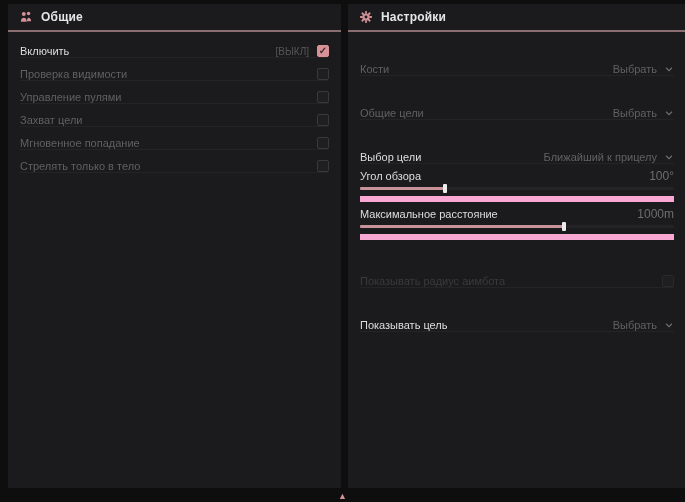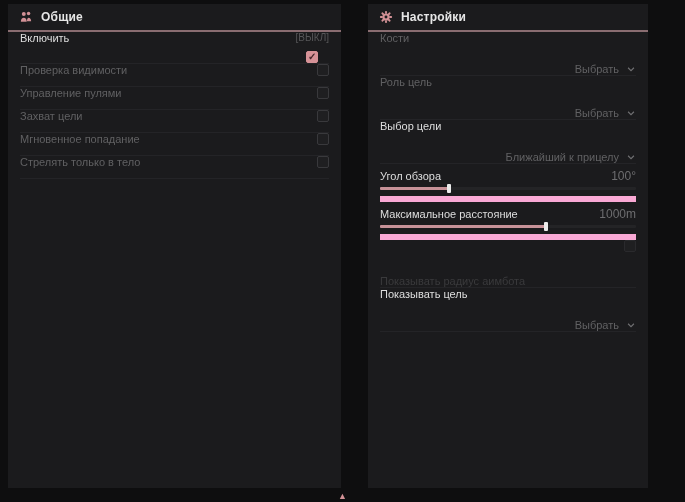--- a/index.html
+++ b/index.html
@@ -8,41 +8,41 @@
     background:#0e0e0f;
     font-family:"Liberation Sans", sans-serif;
     -webkit-font-smoothing:antialiased;
   }
   .panel{
     position:absolute;top:4px;height:484px;
     background:#1b1b1d;
     box-sizing:border-box;
   }
   .panel-left{left:8px;width:333px;}
-  .panel-right{left:368px;width:280px;}
+  .panel-right{left:348px;width:338px;}
   .panel-header{
     height:26px;display:flex;align-items:center;gap:8px;
     padding:0 11px;
     border-bottom:2px solid #8a6d71;
   }
   .panel-title{
     margin:0;font-size:12px;font-weight:700;color:#e6e6e6;letter-spacing:.2px;
   }
   .icon{display:inline-flex;align-items:center;justify-content:center;}
   .rows{margin:0 12px;}
   .row{
-    display:flex;align-items:flex-start;justify-content:space-between;
+    display:flex;align-items:flex-end;justify-content:space-between;
     border-bottom:1px solid #242427;
     min-height:22px;
   }
   .row.tall{min-height:25px;}
   .label{font-size:11px;color:#606062;white-space:nowrap;}
   .label.bright{color:#dedede;}
   .label.disabled{color:#3a3a3c;margin-top:35px;}
-  .row-right{display:flex;align-items:center;gap:8px;flex-direction:column;}
+  .row-right{display:flex;align-items:center;gap:8px;}
   .value{font-size:10px;color:#55555 7;color:#565658;}
   .checkbox{
     width:12px;height:12px;border-radius:2px;box-sizing:border-box;
     background:#1f1f21;border:1px solid #39393c;
     display:inline-flex;align-items:center;justify-content:center;
     flex:0 0 auto;
   }
   .checkbox.checked{
     background:#d69297;border-color:#d69297;
   }
@@ -161,21 +161,21 @@
           <span class="dd-value">Выбрать</span>
           <span class="chev">
             <svg width="10" height="10" viewBox="0 0 24 24" fill="none" stroke="#707072" stroke-width="2.6">
                 <polyline points="5,9 12,16 19,9"></polyline>
               </svg>
           </span>
         </span>
       </div>
 
       <div class="row tall">
-        <span class="label">Роль цель</span>
+        <span class="label">Общие цели</span>
         <span class="dropdown">
           <span class="dd-value">Выбрать</span>
           <span class="chev">
             <svg width="10" height="10" viewBox="0 0 24 24" fill="none" stroke="#707072" stroke-width="2.6">
                 <polyline points="5,9 12,16 19,9"></polyline>
               </svg>
           </span>
         </span>
       </div>
 

